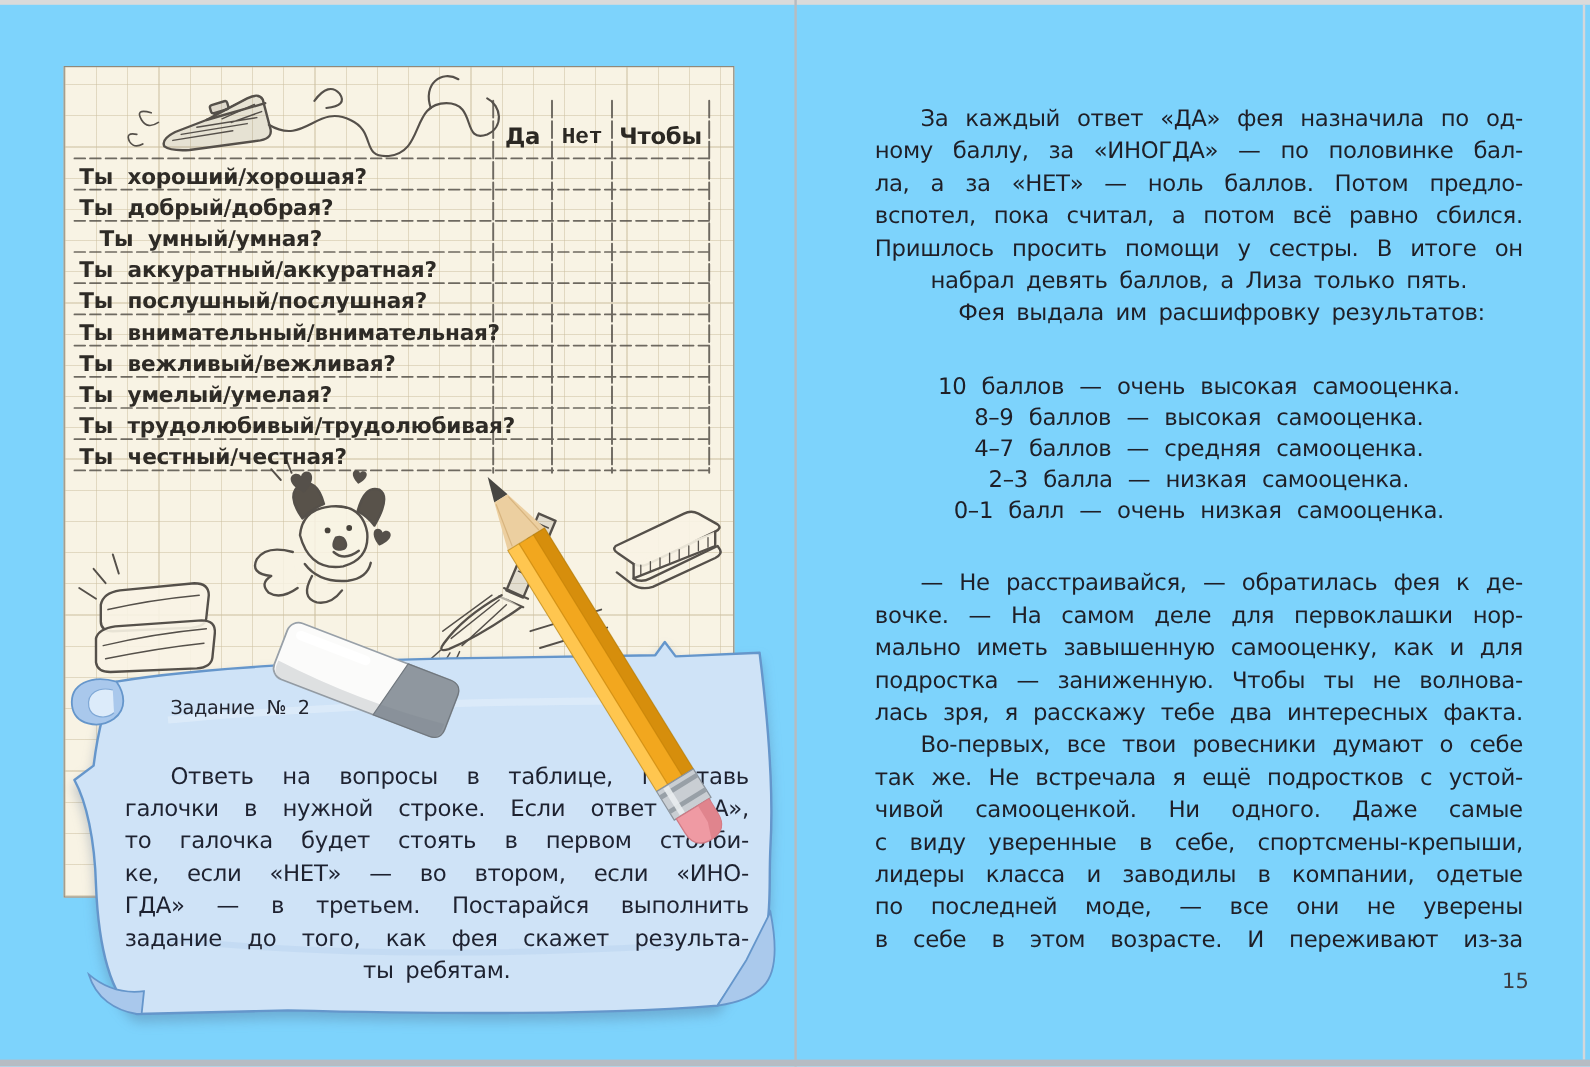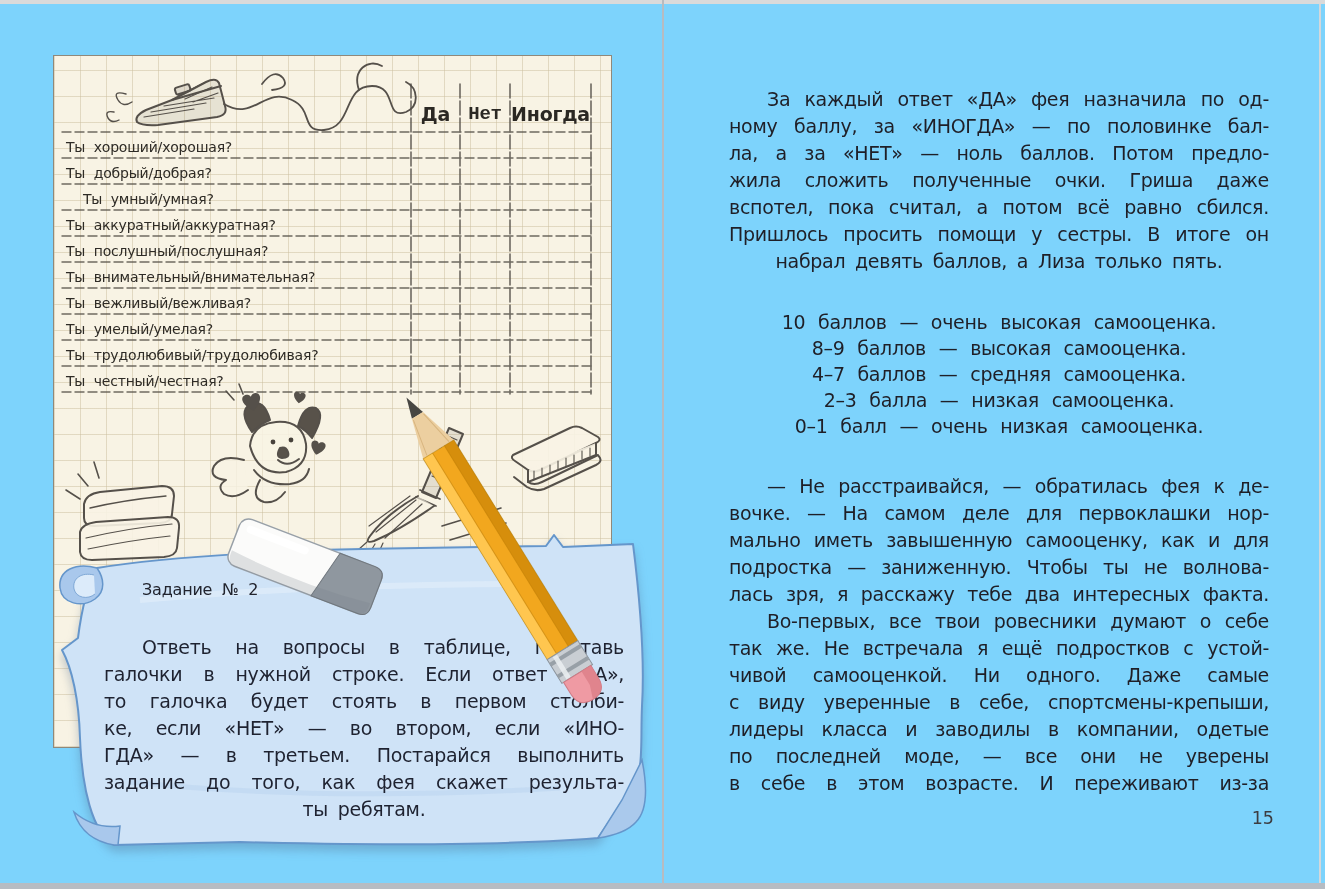--- a/index.html
+++ b/index.html
@@ -14,21 +14,21 @@
   .paper{position:absolute;left:53px;top:55px;width:559px;height:693px;
     background-color:#f8f3e4;
     background-image:
       repeating-linear-gradient(0deg, rgba(203,190,158,.5) 0 1px, transparent 1px 26px),
       repeating-linear-gradient(90deg, rgba(203,190,158,.5) 0 1px, transparent 1px 26px);
     border:1.5px solid #8f897b;box-sizing:border-box;}
   .doodles{position:absolute;left:0;top:0;width:559px;height:693px;}
   .col-h{position:absolute;top:44px;height:28px;line-height:28px;text-align:center;
     font-size:19px;font-weight:bold;color:#2b2823;letter-spacing:-.2px;}
   .col-da{left:357px;width:49px;} .col-net{left:406px;width:50px;font-family:Liberation Mono, monospace;} .col-inogda{left:456px;width:81px;}
-  .q{position:absolute;left:12px;height:26px;line-height:25px;font-size:14px;font-weight:normal;
+  .q{position:absolute;left:12px;height:26px;line-height:25px;font-size:18px;font-weight:bold;
      color:#2e2b26;white-space:pre;letter-spacing:-.2px;}
 
   .note-layer{position:absolute;left:0;top:0;width:663px;height:889px;}
   .note-title{position:absolute;left:142px;top:580px;font-size:16px;font-weight:normal;
      color:#22242e;white-space:pre;letter-spacing:-.2px;}
   .note-body{position:absolute;left:104px;top:634px;width:520px;color:#1e2230;
      font-size:19px;letter-spacing:-.3px;}
   .note-body .tline{line-height:27px;}
 
   
@@ -122,21 +122,21 @@
 
           <g stroke="#56514a" opacity="0.85">
             <path d="M357 28 V338 M406 28 V338 M456 28 V338 M537 28 V338" stroke-width="1.6" stroke-dasharray="14 3"></path>
             <path d="M8 76 H540 M8 102 H540 M8 128 H540 M8 154 H540 M8 180 H540 M8 206 H540 M8 232 H540 M8 258 H540 M8 284 H540 M8 310 H540 M8 336 H540" stroke-width="1.4" stroke-dasharray="9 4"></path>
           </g>
         </g>
       </svg>
 
       <div class="col-h col-da">Да</div>
       <div class="col-h col-net">Нет</div>
-      <div class="col-h col-inogda">Иногда</div>
+      <div class="col-h col-inogda">Чтобы</div>
       <div id="questions">
           <div class="q" style="top: 79px;">Ты  хороший/хорошая?</div>
           <div class="q" style="top: 105px;">Ты  добрый/добрая?</div>
           <div class="q" style="top: 131px; margin-left: 17px;">Ты  умный/умная?</div>
           <div class="q" style="top: 157px;">Ты  аккуратный/аккуратная?</div>
           <div class="q" style="top: 183px;">Ты  послушный/послушная?</div>
           <div class="q" style="top: 209px;">Ты  внимательный/внимательная?</div>
           <div class="q" style="top: 235px;">Ты  вежливый/вежливая?</div>
           <div class="q" style="top: 261px;">Ты  умелый/умелая?</div>
           <div class="q" style="top: 287px;">Ты  трудолюбивый/трудолюбивая?</div>
@@ -197,24 +197,26 @@
       </g>
     </svg>
   </div>
 
   <div>
     <div class="rp-text" id="rp-text">
         <div class="block">
           <div class="tline just ind">За каждый ответ «ДА» фея назначила по од-</div>
           <div class="tline just">ному баллу, за «ИНОГДА» — по половинке бал-</div>
           <div class="tline just">ла, а за «НЕТ» — ноль баллов. Потом предло-</div>
-          <div class="tline just">жила сложить полученные очки. Гриша даже</div>
           <div class="tline just">вспотел, пока считал, а потом всё равно сбился.</div>
           <div class="tline just">Пришлось просить помощи у сестры. В итоге он</div>
           <div class="tline">набрал девять баллов, а Лиза только пять.</div>
+        </div>
+        <div class="block">
+          <div class="tline ind">Фея выдала им расшифровку результатов:</div>
         </div>
         <div class="block gap list">
           <div class="tline">10 баллов — очень высокая самооценка.</div>
           <div class="tline">8–9 баллов — высокая самооценка.</div>
           <div class="tline">4–7 баллов — средняя самооценка.</div>
           <div class="tline">2–3 балла — низкая самооценка.</div>
           <div class="tline">0–1 балл — очень низкая самооценка.</div>
         </div>
         <div class="block gap">
           <div class="tline just ind">— Не расстраивайся, — обратилась фея к де-</div>

